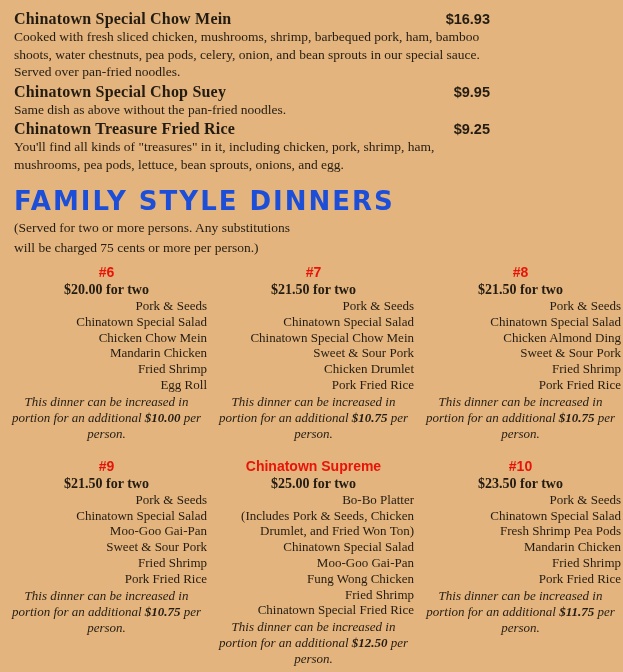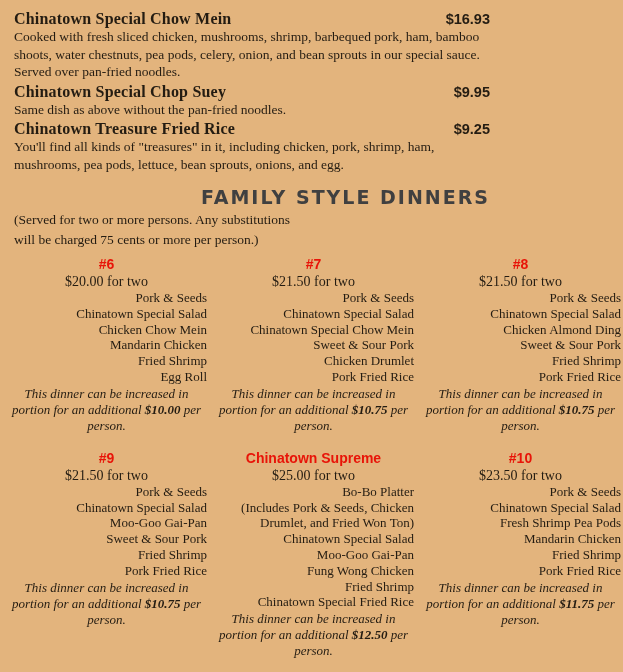--- a/index.html
+++ b/index.html
@@ -14,42 +14,42 @@
 
   
   .entry { margin-bottom:2px; }
   .entry-head { display:flex; justify-content:space-between; align-items:baseline; }
   .entry-name { font-weight:bold; font-size:16px; letter-spacing:.2px; }
   .entry-price { font-family:"Liberation Sans", sans-serif; font-weight:bold; font-size:14.5px; }
   .entry-desc { font-size:13.5px; line-height:17.5px; max-width:516px; }
 
   
   .fs-title {
-    text-align:right; margin-top:13px;
-    color:#404040;
+    text-align:left; margin-top:13px;
+    color:#1d4ed8;
     font-family:"DejaVu Sans", sans-serif;
-    font-weight:bold; font-size:19px; letter-spacing:2px;
+    font-weight:bold; font-size:26px; letter-spacing:2px;
   }
   .fs-sub { text-align:left; font-size:13.5px; line-height:17px; margin-top:3px; }
 
   
   .dinners {
     display:grid;
     grid-template-columns:repeat(3, 1fr);
     column-gap:6px; row-gap:16px;
     margin:8px 0 0 -8px;
     width:615px;
     text-align:center;
   }
   .dinner-num {
     color:#e81408;
     font-family:"Liberation Sans", sans-serif;
     font-weight:bold; font-size:14px; line-height:17px;
   }
-  .dinner-price { font-weight:normal; font-size:14px; line-height:17px; }
+  .dinner-price { font-weight:bold; font-size:14px; line-height:17px; }
   .dinner-item { font-size:13px; line-height:15.8px;text-align:right; }
   .dinner-note { font-style:italic; font-size:13px; line-height:16px; margin-top:1px; }
   .note-price { font-weight:bold; }
 </style>
 </head>
 <body>
 
 <div class="page">
 
   <div class="entry">

